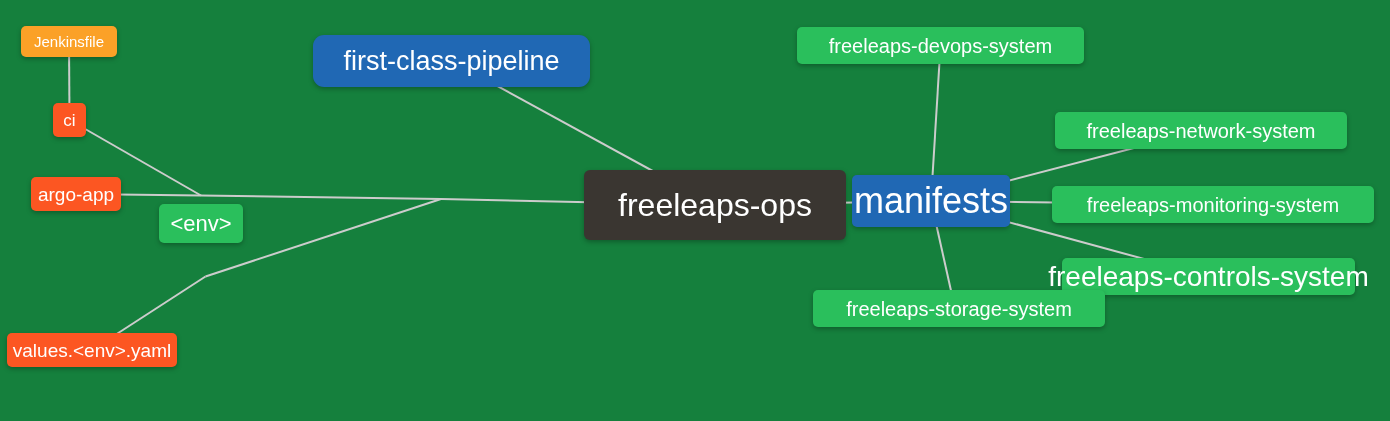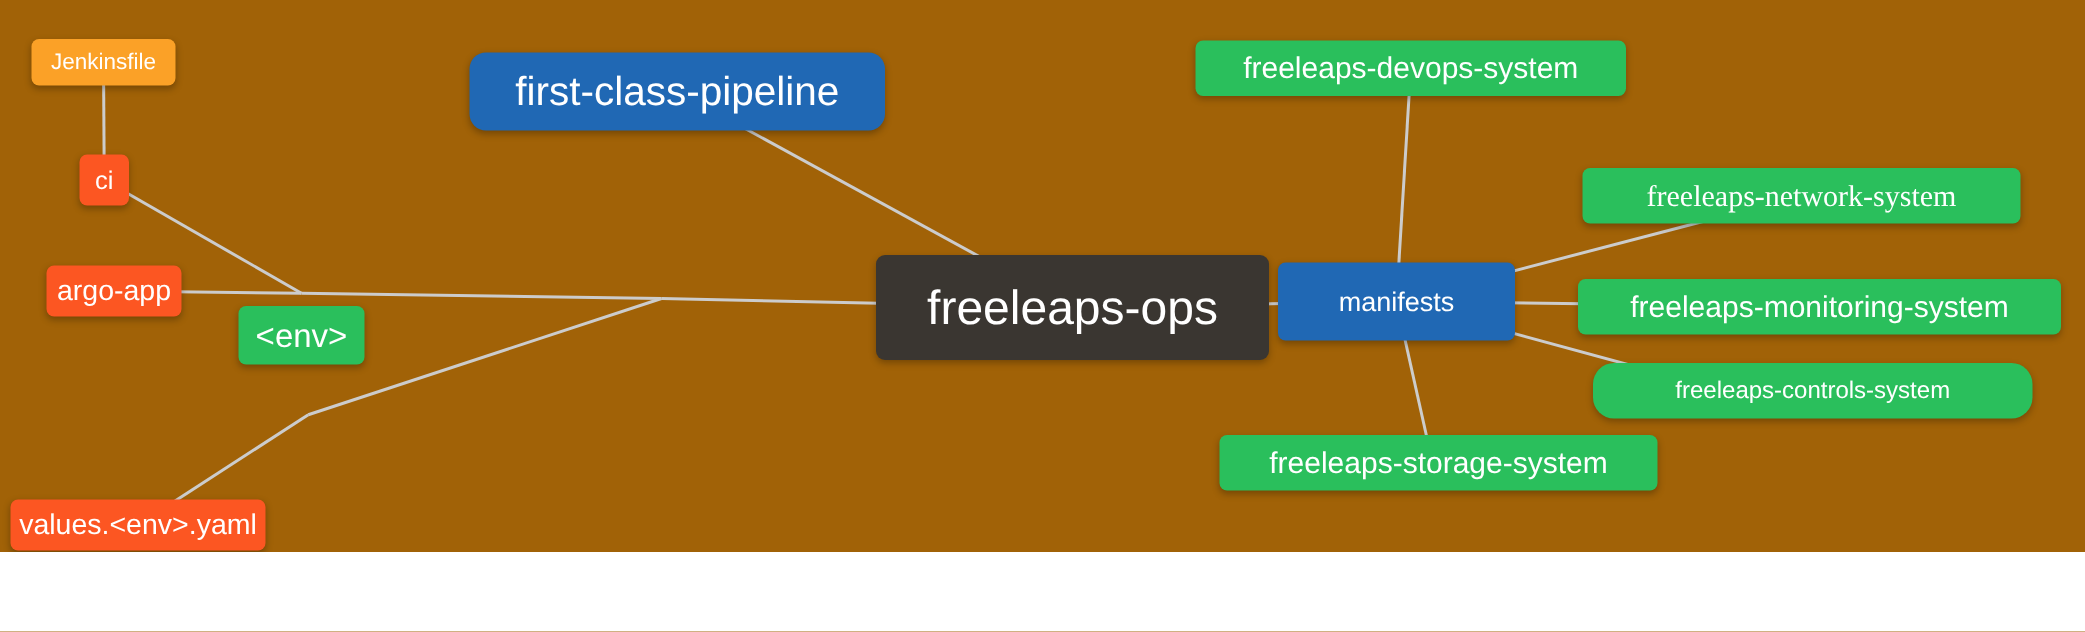--- a/index.html
+++ b/index.html
@@ -3,22 +3,22 @@
 <meta charset="utf-8">
 <style>
   html, body {
     margin: 0;
     padding: 0;
     background: #ffffff;
   }
   #stage {
     position: relative;
     width: 1390px;
-    height: 368px;
-    background: #a16207;
+    height: 421px;
+    background: #15803d;
     overflow: hidden;
     font-family: "Liberation Sans", sans-serif;
     text-align: right;
   }
   #edge-layer {
     position: absolute;
     left: 0;
     top: 0;
     z-index: 1;
   }
@@ -59,19 +59,19 @@
       <line x1="931" y1="201" x2="959" y2="326.5" stroke="#cccccc" stroke-width="2"></line>
     </svg>
 
 <div class="node" style="left: 21px; top: 26px; width: 96px; height: 31px; font-size: 15px; background: rgb(251, 161, 39); color: rgb(255, 255, 255);">Jenkinsfile</div>
     <div class="node" style="left: 53px; top: 103px; width: 33px; height: 34px; font-size: 17px; background: rgb(252, 86, 34); color: rgb(255, 255, 255);">ci</div>
     <div class="node" style="left: 31px; top: 177px; width: 90px; height: 34px; font-size: 19px; background: rgb(252, 86, 34); color: rgb(255, 255, 255);">argo-app</div>
     <div class="node" style="left: 159px; top: 176px; width: 84px; height: 39px; font-size: 22px; background: rgb(42, 191, 92); color: rgb(255, 255, 255); margin-top: 28px;">&lt;env&gt;</div>
     <div class="node" style="left: 7px; top: 333px; width: 170px; height: 34px; font-size: 19px; background: rgb(252, 86, 34); color: rgb(255, 255, 255);">values.&lt;env&gt;.yaml</div>
     <div class="node" style="left: 313px; top: 35px; width: 277px; height: 52px; font-size: 27px; background: rgb(32, 104, 180); color: rgb(255, 255, 255); border-radius: 11px;">first-class-pipeline</div>
     <div class="node" style="left: 584px; top: 170px; width: 262px; height: 70px; font-size: 32px; background: rgb(58, 54, 49); color: rgb(255, 255, 255); border-radius: 6px;">freeleaps-ops</div>
-    <div class="node" style="left: 852px; top: 175px; width: 158px; height: 52px; font-size: 18px; background: rgb(32, 104, 180); color: rgb(255, 255, 255);">manifests</div>
+    <div class="node" style="left: 852px; top: 175px; width: 158px; height: 52px; font-size: 36px; background: rgb(32, 104, 180); color: rgb(255, 255, 255);">manifests</div>
     <div class="node" style="left: 797px; top: 27px; width: 287px; height: 37px; font-size: 20px; background: rgb(42, 191, 92); color: rgb(255, 255, 255);">freeleaps-devops-system</div>
-    <div class="node" style="left: 1055px; top: 112px; width: 292px; height: 37px; font-size: 20px; background: rgb(42, 191, 92); color: rgb(255, 255, 255); font-family: Liberation Serif, serif;">freeleaps-network-system</div>
+    <div class="node" style="left: 1055px; top: 112px; width: 292px; height: 37px; font-size: 20px; background: rgb(42, 191, 92); color: rgb(255, 255, 255);">freeleaps-network-system</div>
     <div class="node" style="left: 1052px; top: 186px; width: 322px; height: 37px; font-size: 20px; background: rgb(42, 191, 92); color: rgb(255, 255, 255);">freeleaps-monitoring-system</div>
-    <div class="node" style="left: 1062px; top: 242px; width: 293px; height: 37px; font-size: 16px; background: rgb(42, 191, 92); color: rgb(255, 255, 255); border-radius: 14px;">freeleaps-controls-system</div>
+    <div class="node" style="left: 1062px; top: 258px; width: 293px; height: 37px; font-size: 28px; background: rgb(42, 191, 92); color: rgb(255, 255, 255);">freeleaps-controls-system</div>
     <div class="node" style="left: 813px; top: 290px; width: 292px; height: 37px; font-size: 20px; background: rgb(42, 191, 92); color: rgb(255, 255, 255);">freeleaps-storage-system</div>
   </div>
 
 </body></html>

